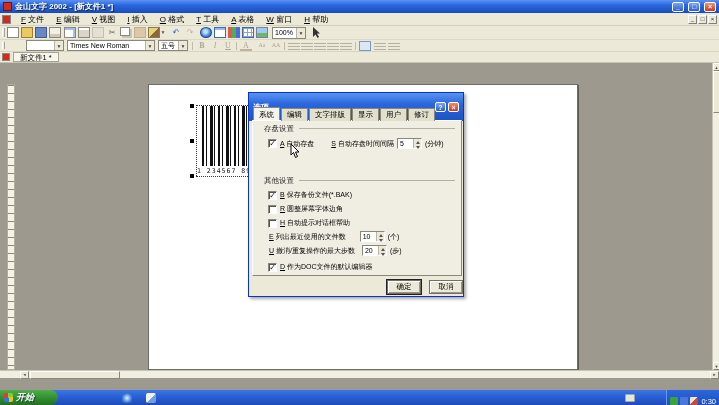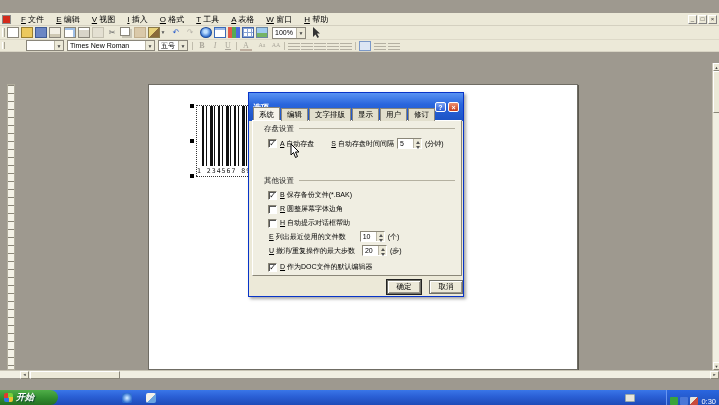--- a/index.html
+++ b/index.html
@@ -115,20 +115,27 @@
 #taskbtn .ticon{width:8px;height:8px;background:#d42a1a;border:1px solid #fff;flex:0 0 auto}
 #tray{position:absolute;right:0;top:0;width:53px;height:22px;background:linear-gradient(180deg,#2a66e0,#1a44a8);border-left:1px solid #6a96f0;display:flex;align-items:center;gap:2px;padding:0 3px;color:#fff;font-size:7.5px}
 .trayico{width:8px;height:8px;border-radius:1px}
 #midico{position:absolute;left:625px;top:4px;width:10px;height:8px;background:#e8e6da;border:1px solid #9aa;border-radius:1px}
 </style>
 </head>
 <body>
 
 <div id="screen">
 
+  <div id="titlebar" class="abs">
+    <span class="appico"></span>
+    <span class="title">金山文字 2002 - [新文件1 *]</span>
+    <span class="wbtn">_</span>
+    <span class="wbtn">□</span>
+    <span class="wbtn close">×</span>
+  </div>
 
   <div id="menubar" class="abs">
     <span class="docico"></span>
     <span style="display:flex">
         <span class="menu-item"><u>F</u> 文件</span>
         <span class="menu-item"><u>E</u> 编辑</span>
         <span class="menu-item"><u>V</u> 视图</span>
         <span class="menu-item"><u>I</u> 插入</span>
         <span class="menu-item"><u>O</u> 格式</span>
         <span class="menu-item"><u>T</u> 工具</span>
@@ -200,20 +207,24 @@
     <span class="fmtbtn stack" style="left:301px"></span>
     <span class="fmtbtn stack" style="left:314px"></span>
     <span class="fmtbtn stack" style="left:327px"></span>
     <span class="fmtbtn stack" style="left:340px"></span>
     <span class="vsep" style="left:355px"></span>
     <span class="fmtbtn stack sel" style="left:359px"></span>
     <span class="fmtbtn stack" style="left:374px"></span>
     <span class="fmtbtn stack" style="left:388px"></span>
   </div>
 
+  <div id="tabbar" class="abs">
+    <span class="docico"></span>
+    <span class="doctab">新文件1 *</span>
+  </div>
 
   <div id="rulerrow" class="abs">
     <span id="mmbox" class="abs">mm</span>
     <div id="hruler" class="abs">
       <div class="ticks"></div>
       <div>
           <span class="rnum" style="left: 11px;">10</span>
           <span class="rnum" style="left: 31.15px;">20</span>
           <span class="rnum" style="left: 51.3px;">30</span>
           <span class="rnum" style="left: 71.45px;">40</span>

